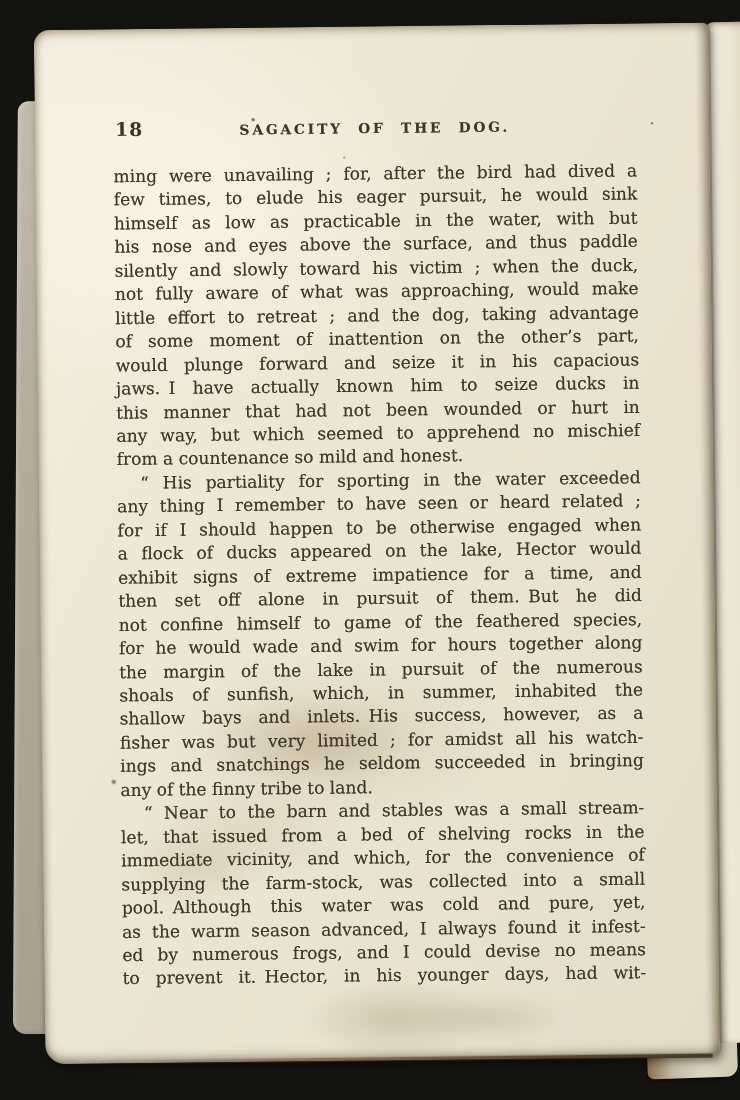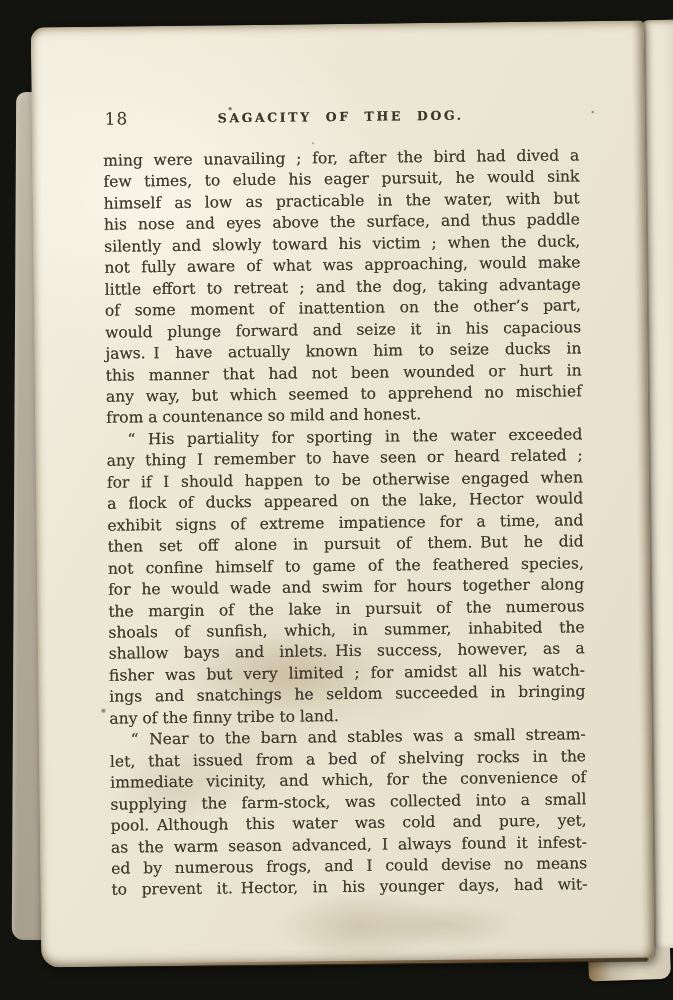--- a/index.html
+++ b/index.html
@@ -80,21 +80,21 @@
   .speck{position:absolute;width:3px;height:3px;border-radius:50%;background:rgba(60,50,35,0.75);filter:blur(0.3px);}
   .speck.p1{left:197px;top:82px;}
   .speck.p2{left:560px;top:90px;width:2px;height:2px;}
   .speck.p3{left:63px;top:682px;width:4px;height:4px;background:rgba(80,65,45,0.6);}
   .speck.p4{left:280px;top:118px;width:2px;height:2px;background:rgba(150,110,70,0.7);}
 
   
   .pagehead{position:absolute;left:71px;top:82px;width:476px;height:22px;color:#3a342a;}
   .pageno{
     position:absolute;left:2px;top:0;
-    font-size:17px;font-weight:normal;letter-spacing:1px;
+    font-size:17px;font-weight:bold;letter-spacing:1px;
   }
   .running{
     display:block;text-align:center;
     font-size:12.5px;font-weight:bold;letter-spacing:2.6px;word-spacing:7px;
     padding-top:3px;color:#3d372c;
     text-shadow:0 0 0.5px rgba(55,48,35,0.55);
   }
 
   
   .textblock{

